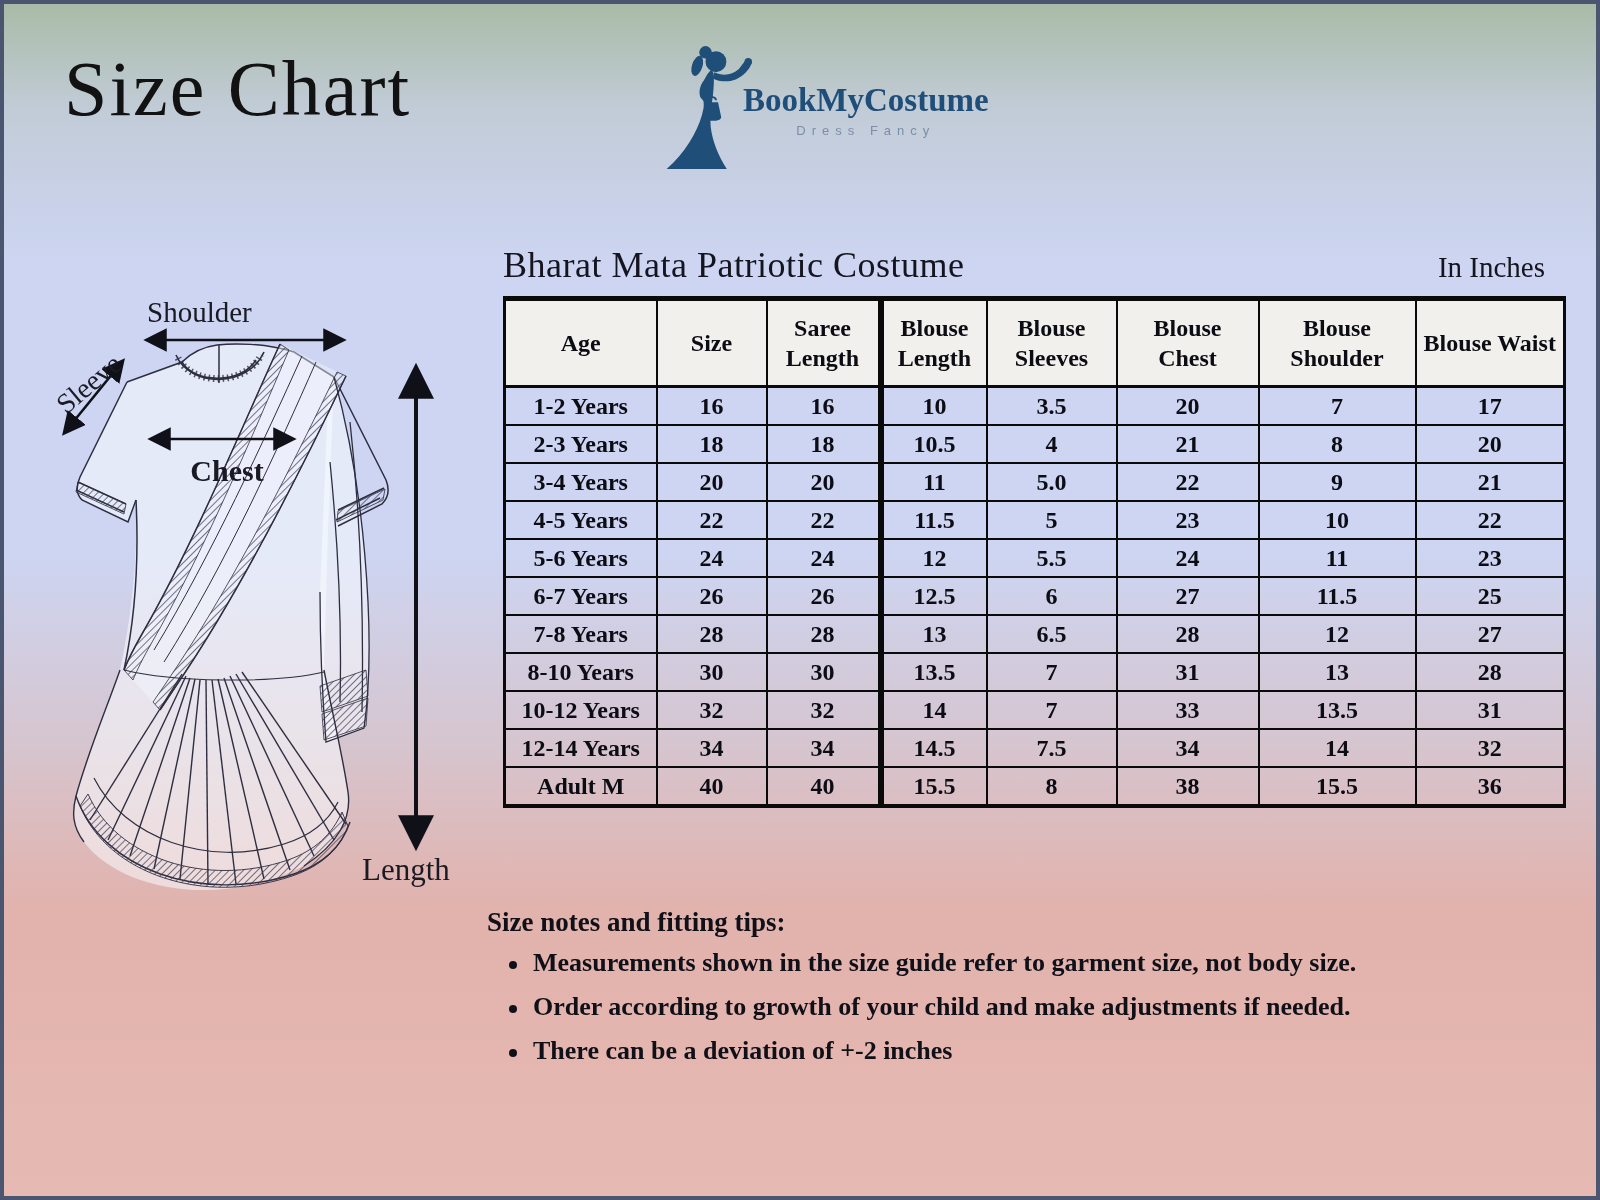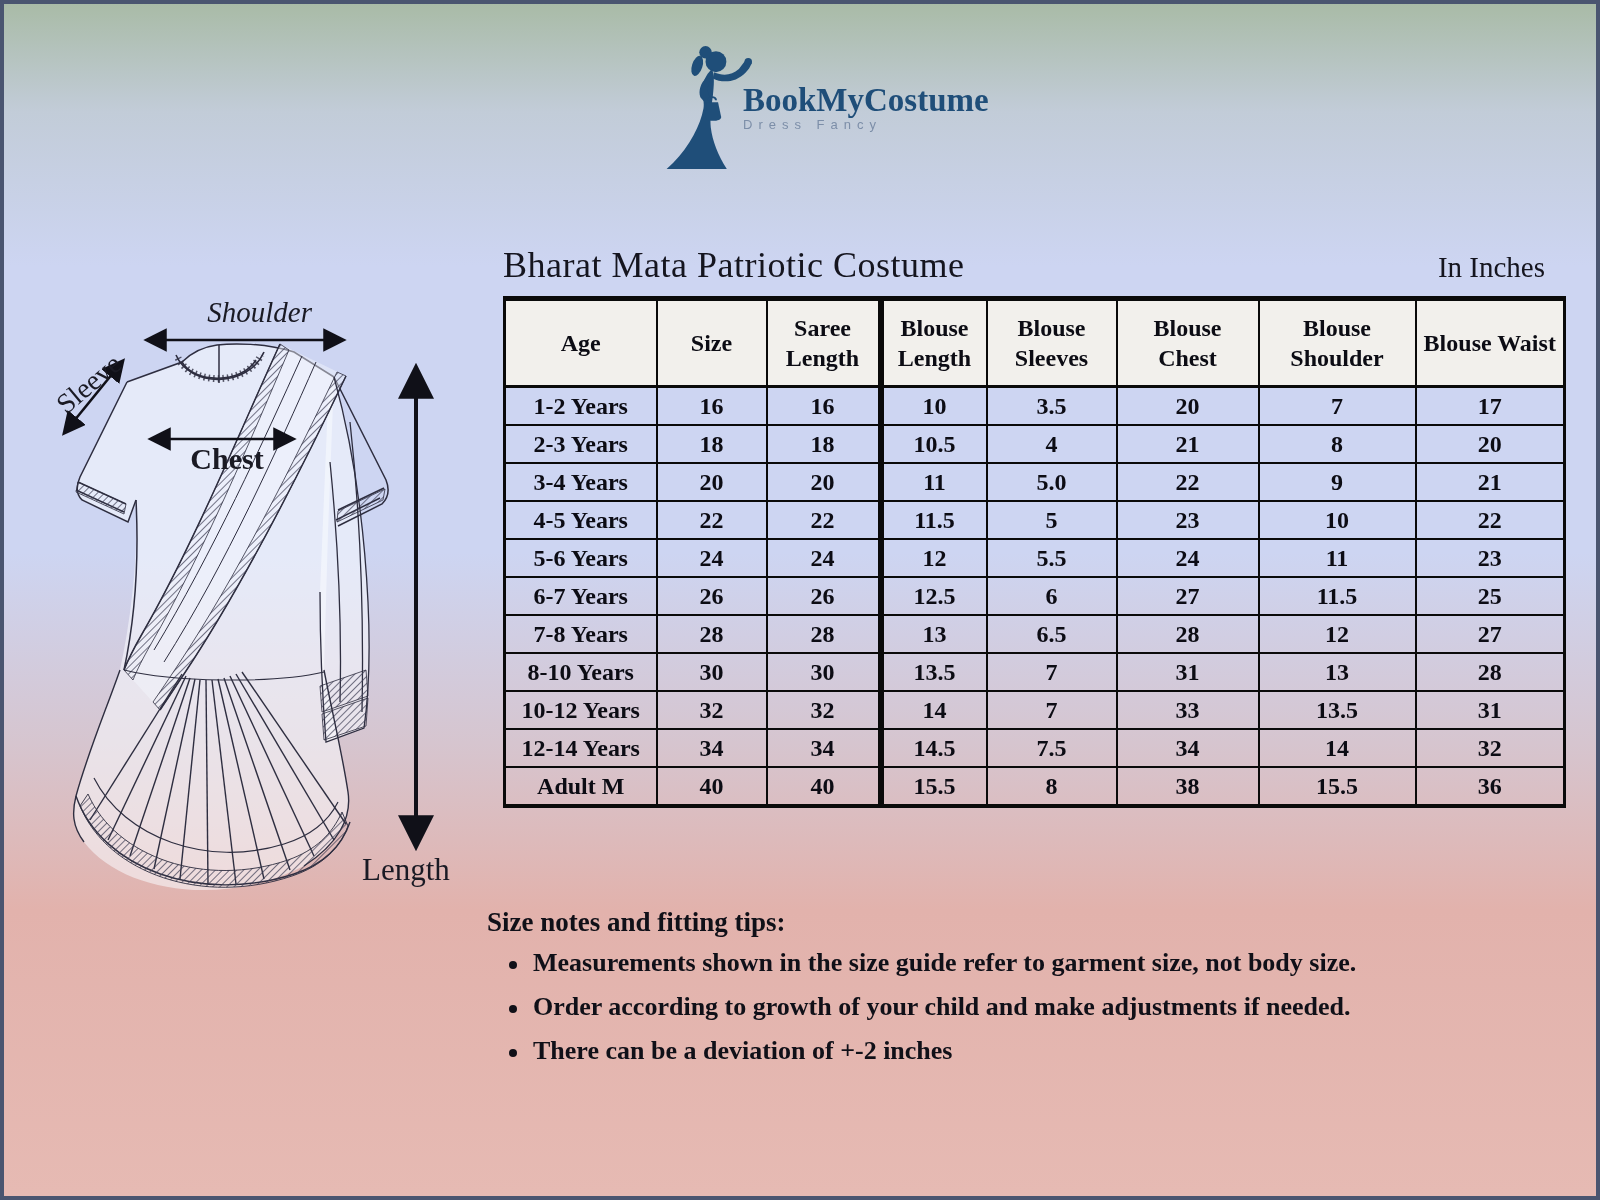--- a/index.html
+++ b/index.html
@@ -33,28 +33,28 @@
   }
   .title{
     position:absolute;left:60px;top:40px;margin:0;
     font-size:78px;font-weight:500;color:#121212;letter-spacing:2px;
   }
   
   .logo{position:absolute;left:648px;top:40px;display:flex;align-items:flex-start;}
   .logo svg{display:block;}
   .logo-text{margin-left:-14px;margin-top:40px;}
   .brand{font-size:33px;font-weight:700;color:var(--brand-navy,#1f4e79);letter-spacing:0px;line-height:1;}
-  .tagline{font-size:13px;color:var(--tagline-gray,#7c8ea8);letter-spacing:6px;text-align:left;font-family:"Liberation Sans",sans-serif;}
+  .tagline{font-size:13px;color:var(--tagline-gray,#7c8ea8);letter-spacing:6px;text-align:center;margin-top:6px;font-family:"Liberation Sans",sans-serif;}
   
   .diagram{position:absolute;left:28px;top:278px;width:445px;height:650px;}
   .diagram svg{position:absolute;left:0;top:0;}
   .lbl{position:absolute;color:#1a1a24;}
-  .lbl.shoulder{left:115px;top:14px;width:165px;text-align:right;font-size:29px;font-style:italic;}
+  .lbl.shoulder{left:115px;top:14px;width:165px;text-align:left;font-size:29px;}
   .lbl.sleeve{left:2px;top:86px;width:110px;text-align:center;font-size:28px;transform:rotate(-40deg);}
-  .lbl.chest{left:132px;top:160px;width:126px;text-align:center;font-size:30px;font-weight:700;}
+  .lbl.chest{left:132px;top:172px;width:126px;text-align:center;font-size:30px;font-weight:700;}
   .lbl.length{left:330px;top:570px;width:140px;font-size:31px;}
   
   .table-area{position:absolute;left:483px;top:240px;width:1060px;padding-left:16px;}
   .table-head-row{display:flex;justify-content:space-between;align-items:baseline;margin-bottom:10px;}
   .table-title{font-size:36px;color:#15151f;letter-spacing:0.5px;}
   .unit{font-size:29px;color:#15151f;margin-right:18px;}
   table{border-collapse:collapse;width:1060px;table-layout:fixed;
         border-left:3px solid var(--table-line,#0a0a0a);
         border-right:3px solid var(--table-line,#0a0a0a);
         border-top:5px solid var(--table-line,#0a0a0a);
@@ -71,20 +71,21 @@
   .notes-heading{font-size:27px;font-weight:700;}
   .notes ul{list-style:none;margin:10px 0 0 0;padding:0 0 0 22px;}
   .notes li{position:relative;font-size:26px;font-weight:700;margin-bottom:14px;padding-left:24px;}
   .notes li::before{content:"";position:absolute;left:0;top:13px;width:8px;height:8px;border-radius:50%;background:#101018;}
 </style>
 </head>
 <body>
 
 <div class="canvas">
 
+  <h1 class="title">Size Chart</h1>
 
   <div class="logo">
     <svg width="105" height="125" viewBox="0 0 100 120" aria-hidden="true">
       <g fill="#1f4e79">
         <circle cx="61" cy="17" r="10"></circle>
         <circle cx="51" cy="8" r="6"></circle>
         <ellipse cx="43" cy="21" rx="5" ry="10" transform="rotate(18 43 21)"></ellipse>
         <path d="M59,27 C68,31 76,30 83,24 L89,16 C91,13 96,15 95,19 C93,25 87,31 80,34 C72,37 64,36 58,33 Z"></path>
         <circle cx="92" cy="17" r="3.6"></circle>
         <path d="M57,24 C51,30 48,37 48,44 C48,50 50,56 49,62 C46,78 36,98 20,114 C14,120 9,124 5,127 C14,131 30,132 44,132 C58,132 70,130 77,128 C65,112 58,96 56,80 C55,70 57,58 58,50 C59,40 60,30 57,24 Z"></path>

